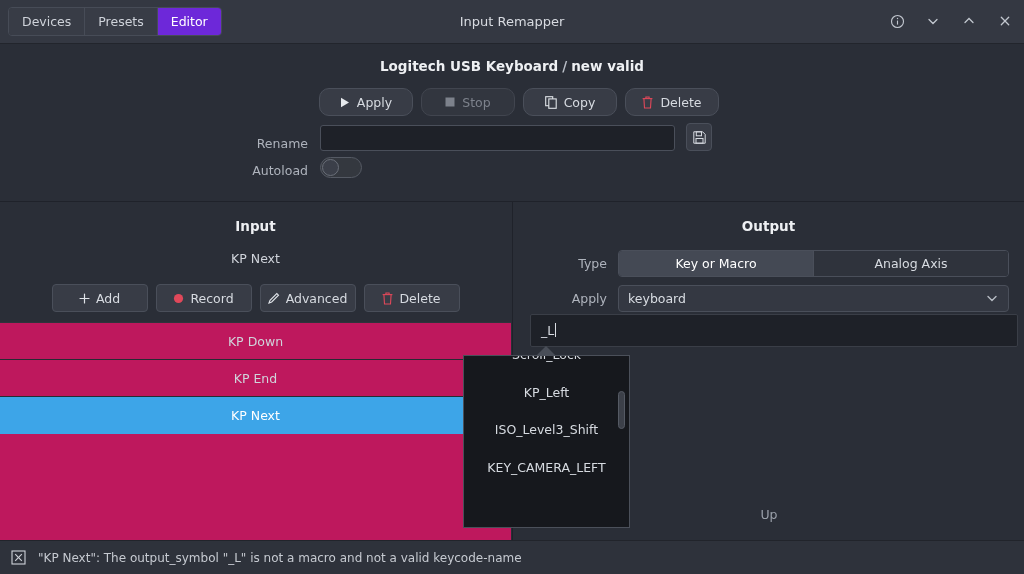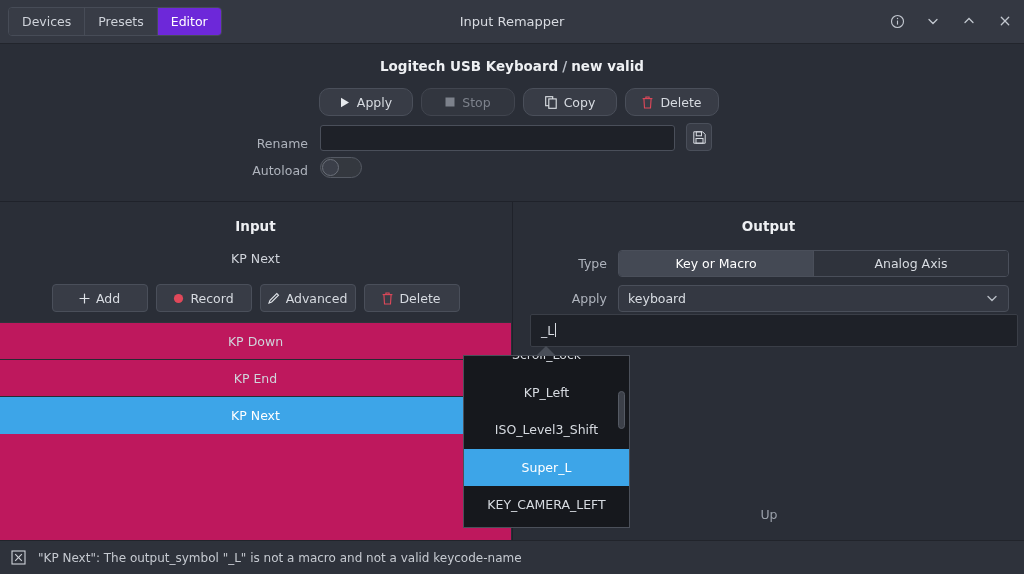--- a/index.html
+++ b/index.html
@@ -428,21 +428,20 @@
 
     <div class="up-label">Up</div>
   </div>
 
   <div class="ac-pointer"></div>
   <div class="ac-popup">
     <div class="ac-scroll">
       <div class="ac-item">Scroll_Lock</div>
       <div class="ac-item">KP_Left</div>
       <div class="ac-item">ISO_Level3_Shift</div>
-      <div class="ac-item selected">Super_L</div>
       <div class="ac-item">KEY_CAMERA_LEFT</div>
     </div>
     <div class="ac-bar"></div>
   </div>
 
   <div class="statusbar">
     <div class="status-icon">
       <svg width="15" height="15" viewBox="0 0 15 15" fill="none" stroke="#cfd3da" stroke-width="1.1">
         <rect x="1" y="1" width="13" height="13"></rect>
         <line x1="4.2" y1="4.2" x2="10.8" y2="10.8"></line>

